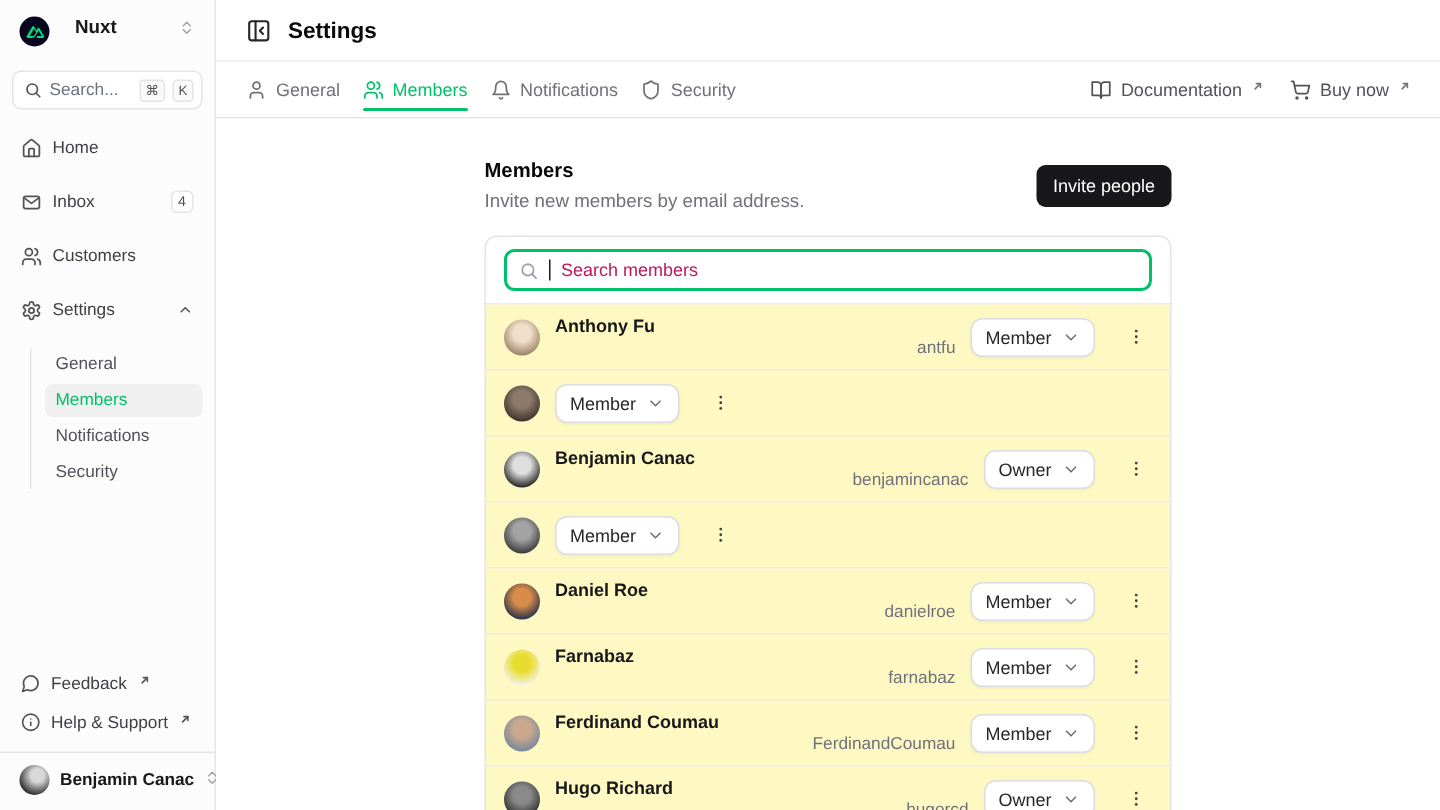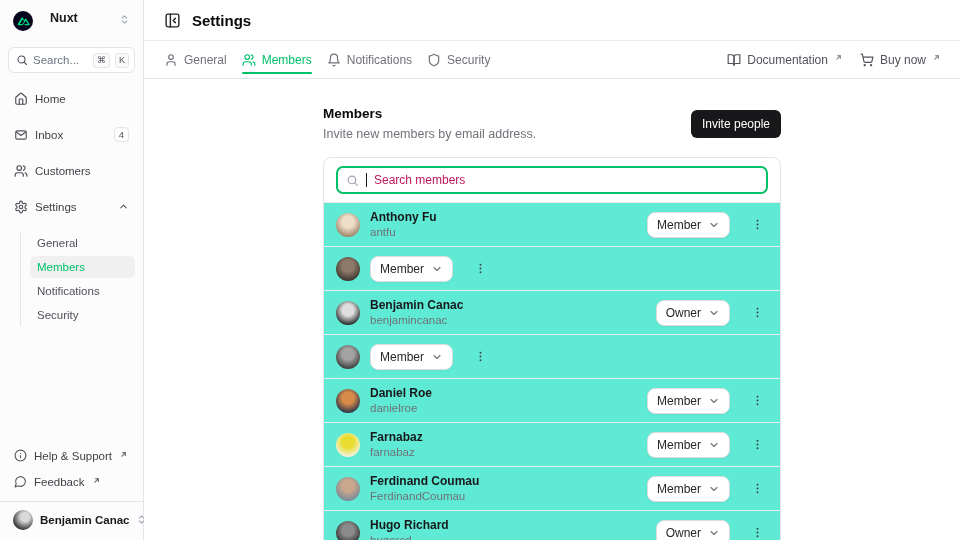--- a/index.html
+++ b/index.html
@@ -68,25 +68,25 @@
   .invite-btn { background:#18181b; color:#fff; font-size:12px; font-weight:500;
     border:none; border-radius:6px; padding:7px 11px; cursor:pointer; font-family:inherit; }
   .card { margin-top:16px; border:1px solid #e4e4e7; border-radius:8px; background:#fff; overflow:hidden; }
   .card-search { padding:8px 12px; }
   .search-input { display:flex; align-items:center; gap:7px; height:28px; border:2px solid #00c16a;
     border-radius:7px; padding:0 8px; cursor:text; }
   .search-input svg { color:#9ca3af; flex:none; }
   .caret { width:1px; height:14px; background:#18181b; flex:none; }
   .search-ph { font-size:12px; color:#be185d; }
   .member-row { display:flex; align-items:center; gap:10px; height:44px; padding:0 12px;
-    border-top:1px solid #ececef; background:#5eead4; }
+    border-top:1px solid #ececef; background:#fef9c3; }
   .avatar { width:24px; height:24px; border-radius:50%; flex:none; }
   .m-info { flex:1; min-width:0; }
   .m-name { font-size:12px; font-weight:700; color:#18181b; line-height:14px; }
-  .m-user { font-size:11.5px; color:#71717a; line-height:14px; margin-top:1px; }
+  .m-user { font-size:11.5px; color:#71717a; line-height:14px; margin-top:1px;text-align:right; }
   .role-btn { display:flex; align-items:center; gap:7px; height:26px; padding:0 9px;
     background:#fff; border:1px solid #dcdce1; border-radius:8px; cursor:pointer;
     font-family:inherit; box-shadow:0 1px 2px rgba(0,0,0,.04); }
   .role-lbl { font-size:12px; font-weight:500; color:#27272a; }
   .role-btn svg { color:#71717a; }
   .dots-btn { width:22px; height:26px; margin-left:6px; display:flex; align-items:center;
     justify-content:center; background:none; border:none; cursor:pointer; color:#3f3f46; border-radius:6px; }
 </style>
 </head>
 <body>
@@ -167,35 +167,35 @@
           <div class="subnav-item">Security</div>
         </div>
       </div>
     </nav>
 
     <div class="side-spacer"></div>
 
     <div class="side-foot">
       <div class="nav-item">
         <svg width="13" height="13" viewBox="0 0 24 24" fill="none" stroke="currentColor" stroke-width="2" stroke-linecap="round" stroke-linejoin="round">
-            <circle cx="12" cy="12" r="10"></circle>
-            <path d="M12 16v-4"></path>
-            <path d="M12 8h.01"></path>
-          </svg>
-        <span class="lbl" style="flex:none">Help &amp; Support</span>
+            <path d="M7.9 20A9 9 0 1 0 4 16.1L2 22z"></path>
+          </svg>
+        <span class="lbl" style="flex:none">Feedback</span>
         <span class="ext-arrow"><svg width="7" height="7" viewBox="0 0 12 12" fill="none" stroke="currentColor" stroke-width="1.8" stroke-linecap="round" stroke-linejoin="round">
               <path d="M3 9 9 3"></path>
               <path d="M4.5 3H9v4.5"></path>
             </svg></span>
       </div>
       <div class="nav-item">
         <svg width="13" height="13" viewBox="0 0 24 24" fill="none" stroke="currentColor" stroke-width="2" stroke-linecap="round" stroke-linejoin="round">
-            <path d="M7.9 20A9 9 0 1 0 4 16.1L2 22z"></path>
-          </svg>
-        <span class="lbl" style="flex:none">Feedback</span>
+            <circle cx="12" cy="12" r="10"></circle>
+            <path d="M12 16v-4"></path>
+            <path d="M12 8h.01"></path>
+          </svg>
+        <span class="lbl" style="flex:none">Help &amp; Support</span>
         <span class="ext-arrow"><svg width="7" height="7" viewBox="0 0 12 12" fill="none" stroke="currentColor" stroke-width="1.8" stroke-linecap="round" stroke-linejoin="round">
               <path d="M3 9 9 3"></path>
               <path d="M4.5 3H9v4.5"></path>
             </svg></span>
       </div>
     </div>
 
     <div class="side-divider"></div>
 
     <div class="user-btn">

